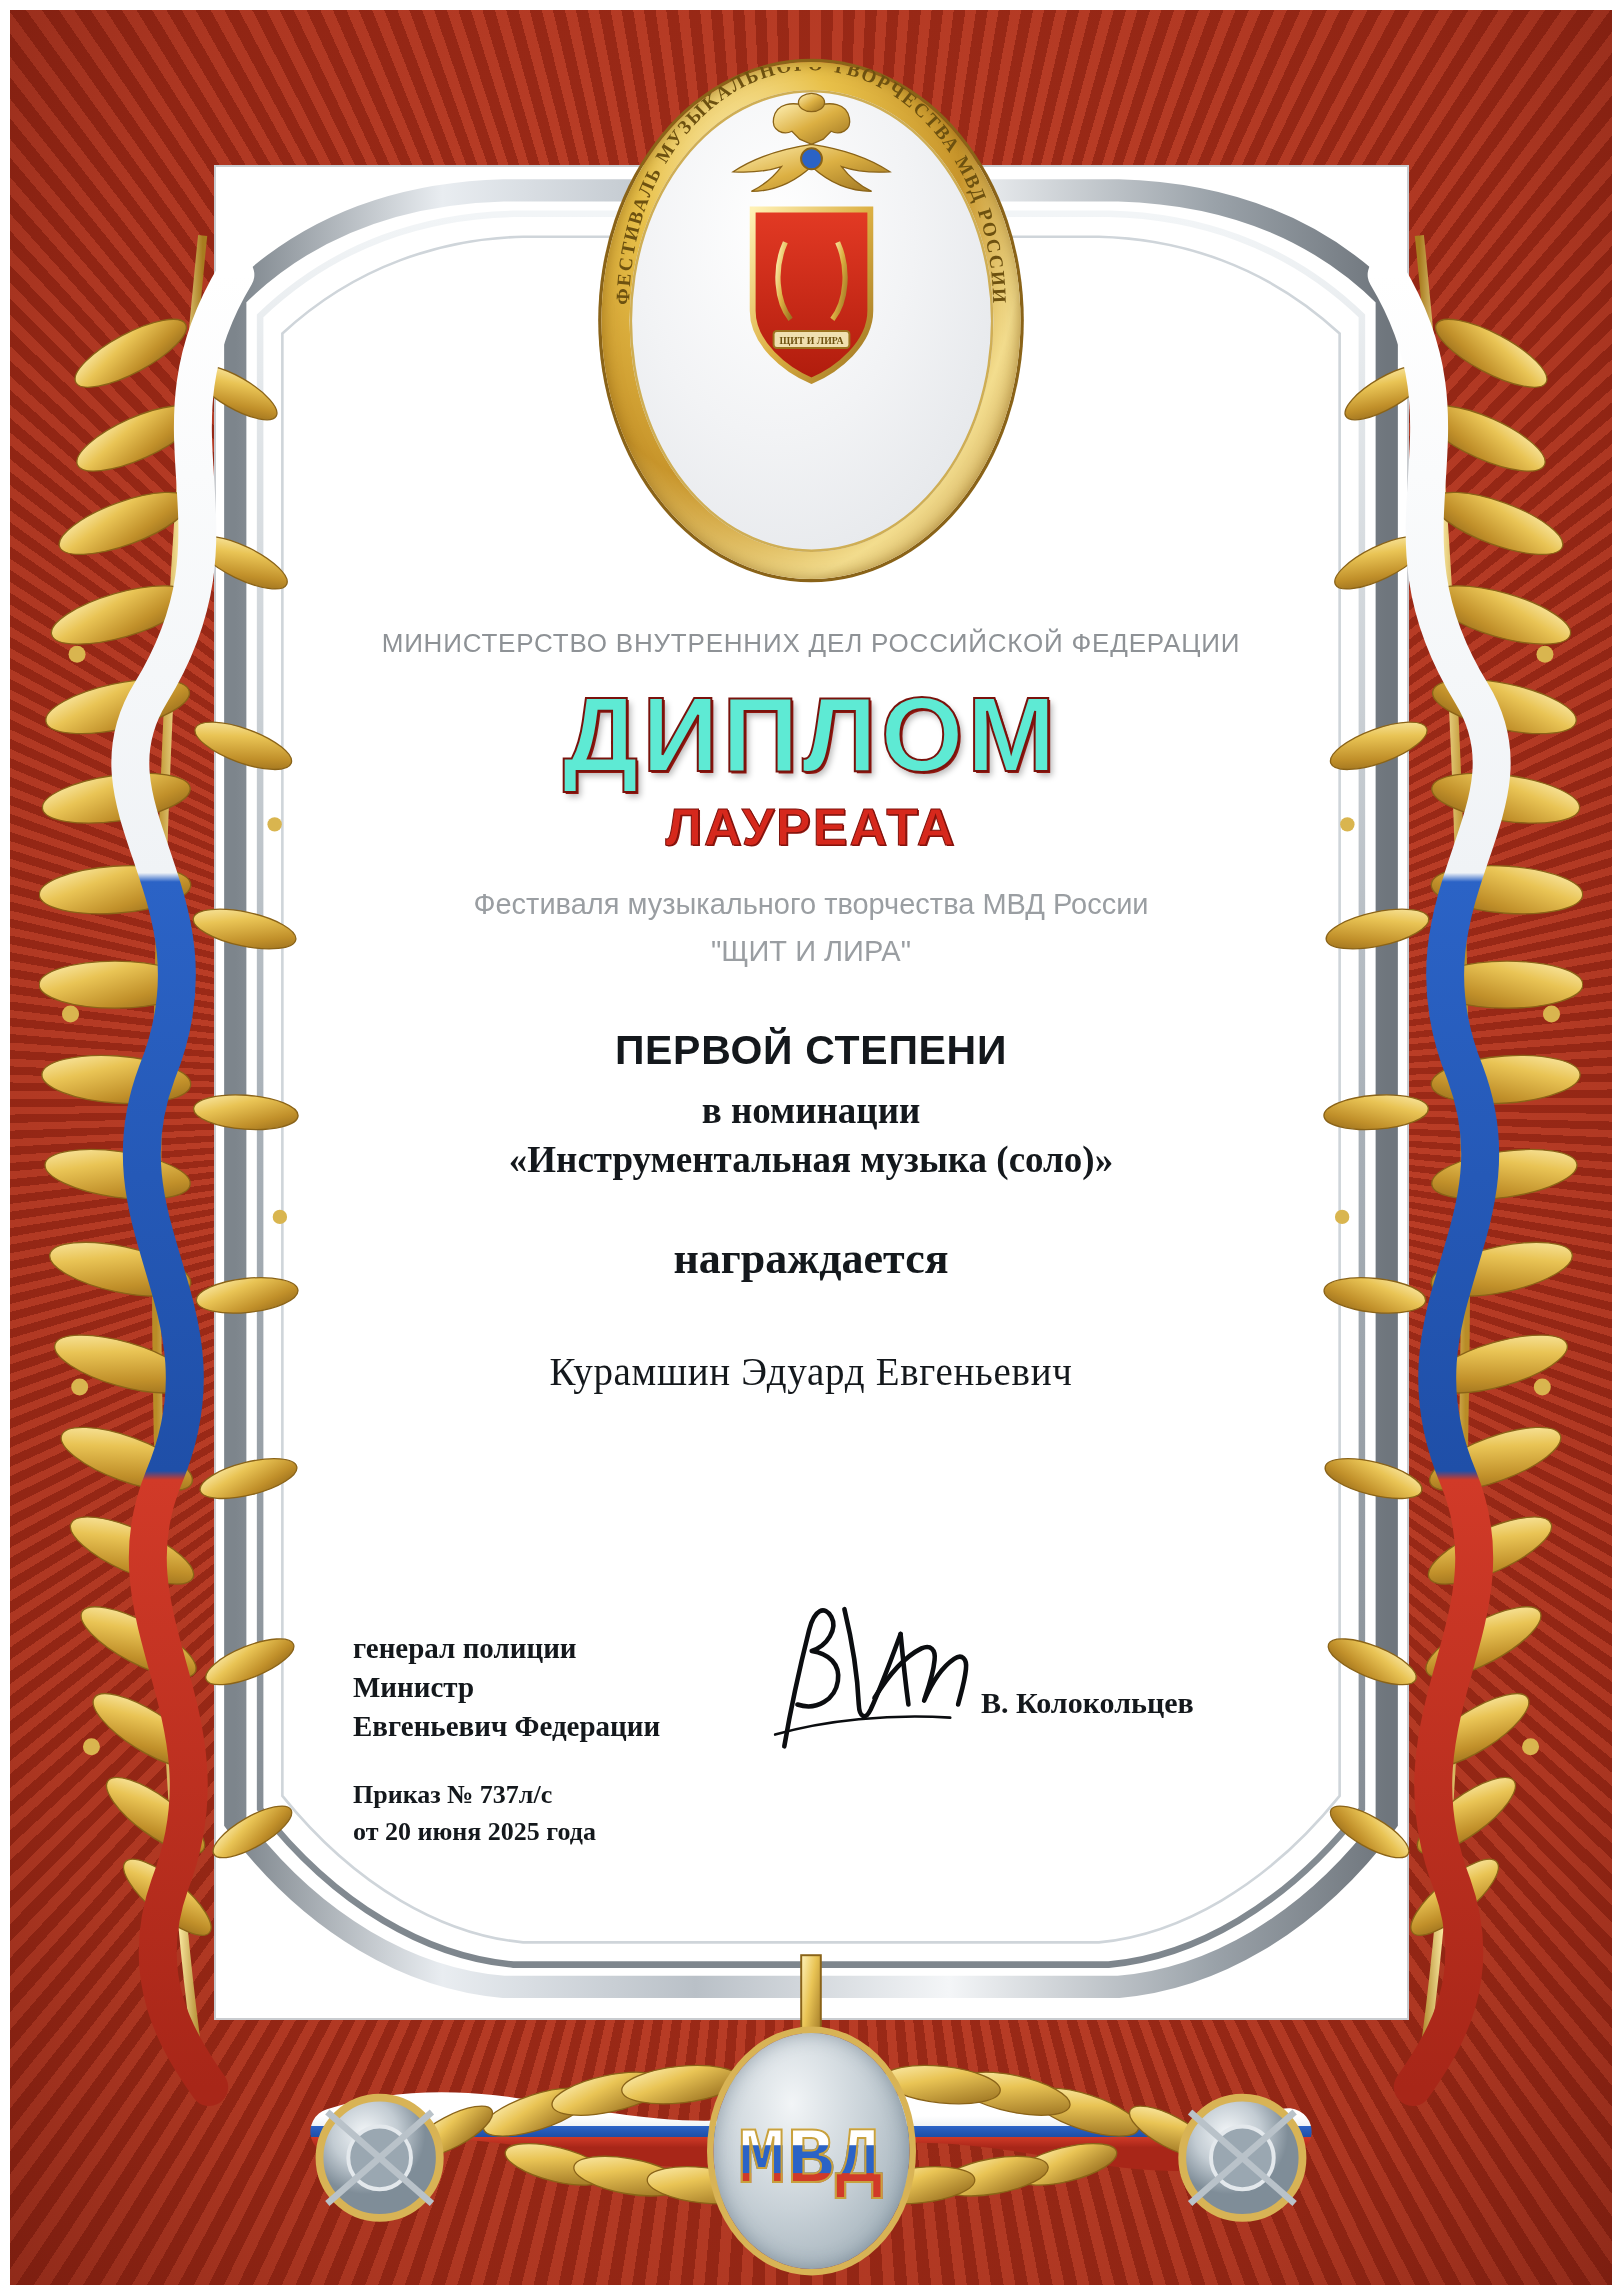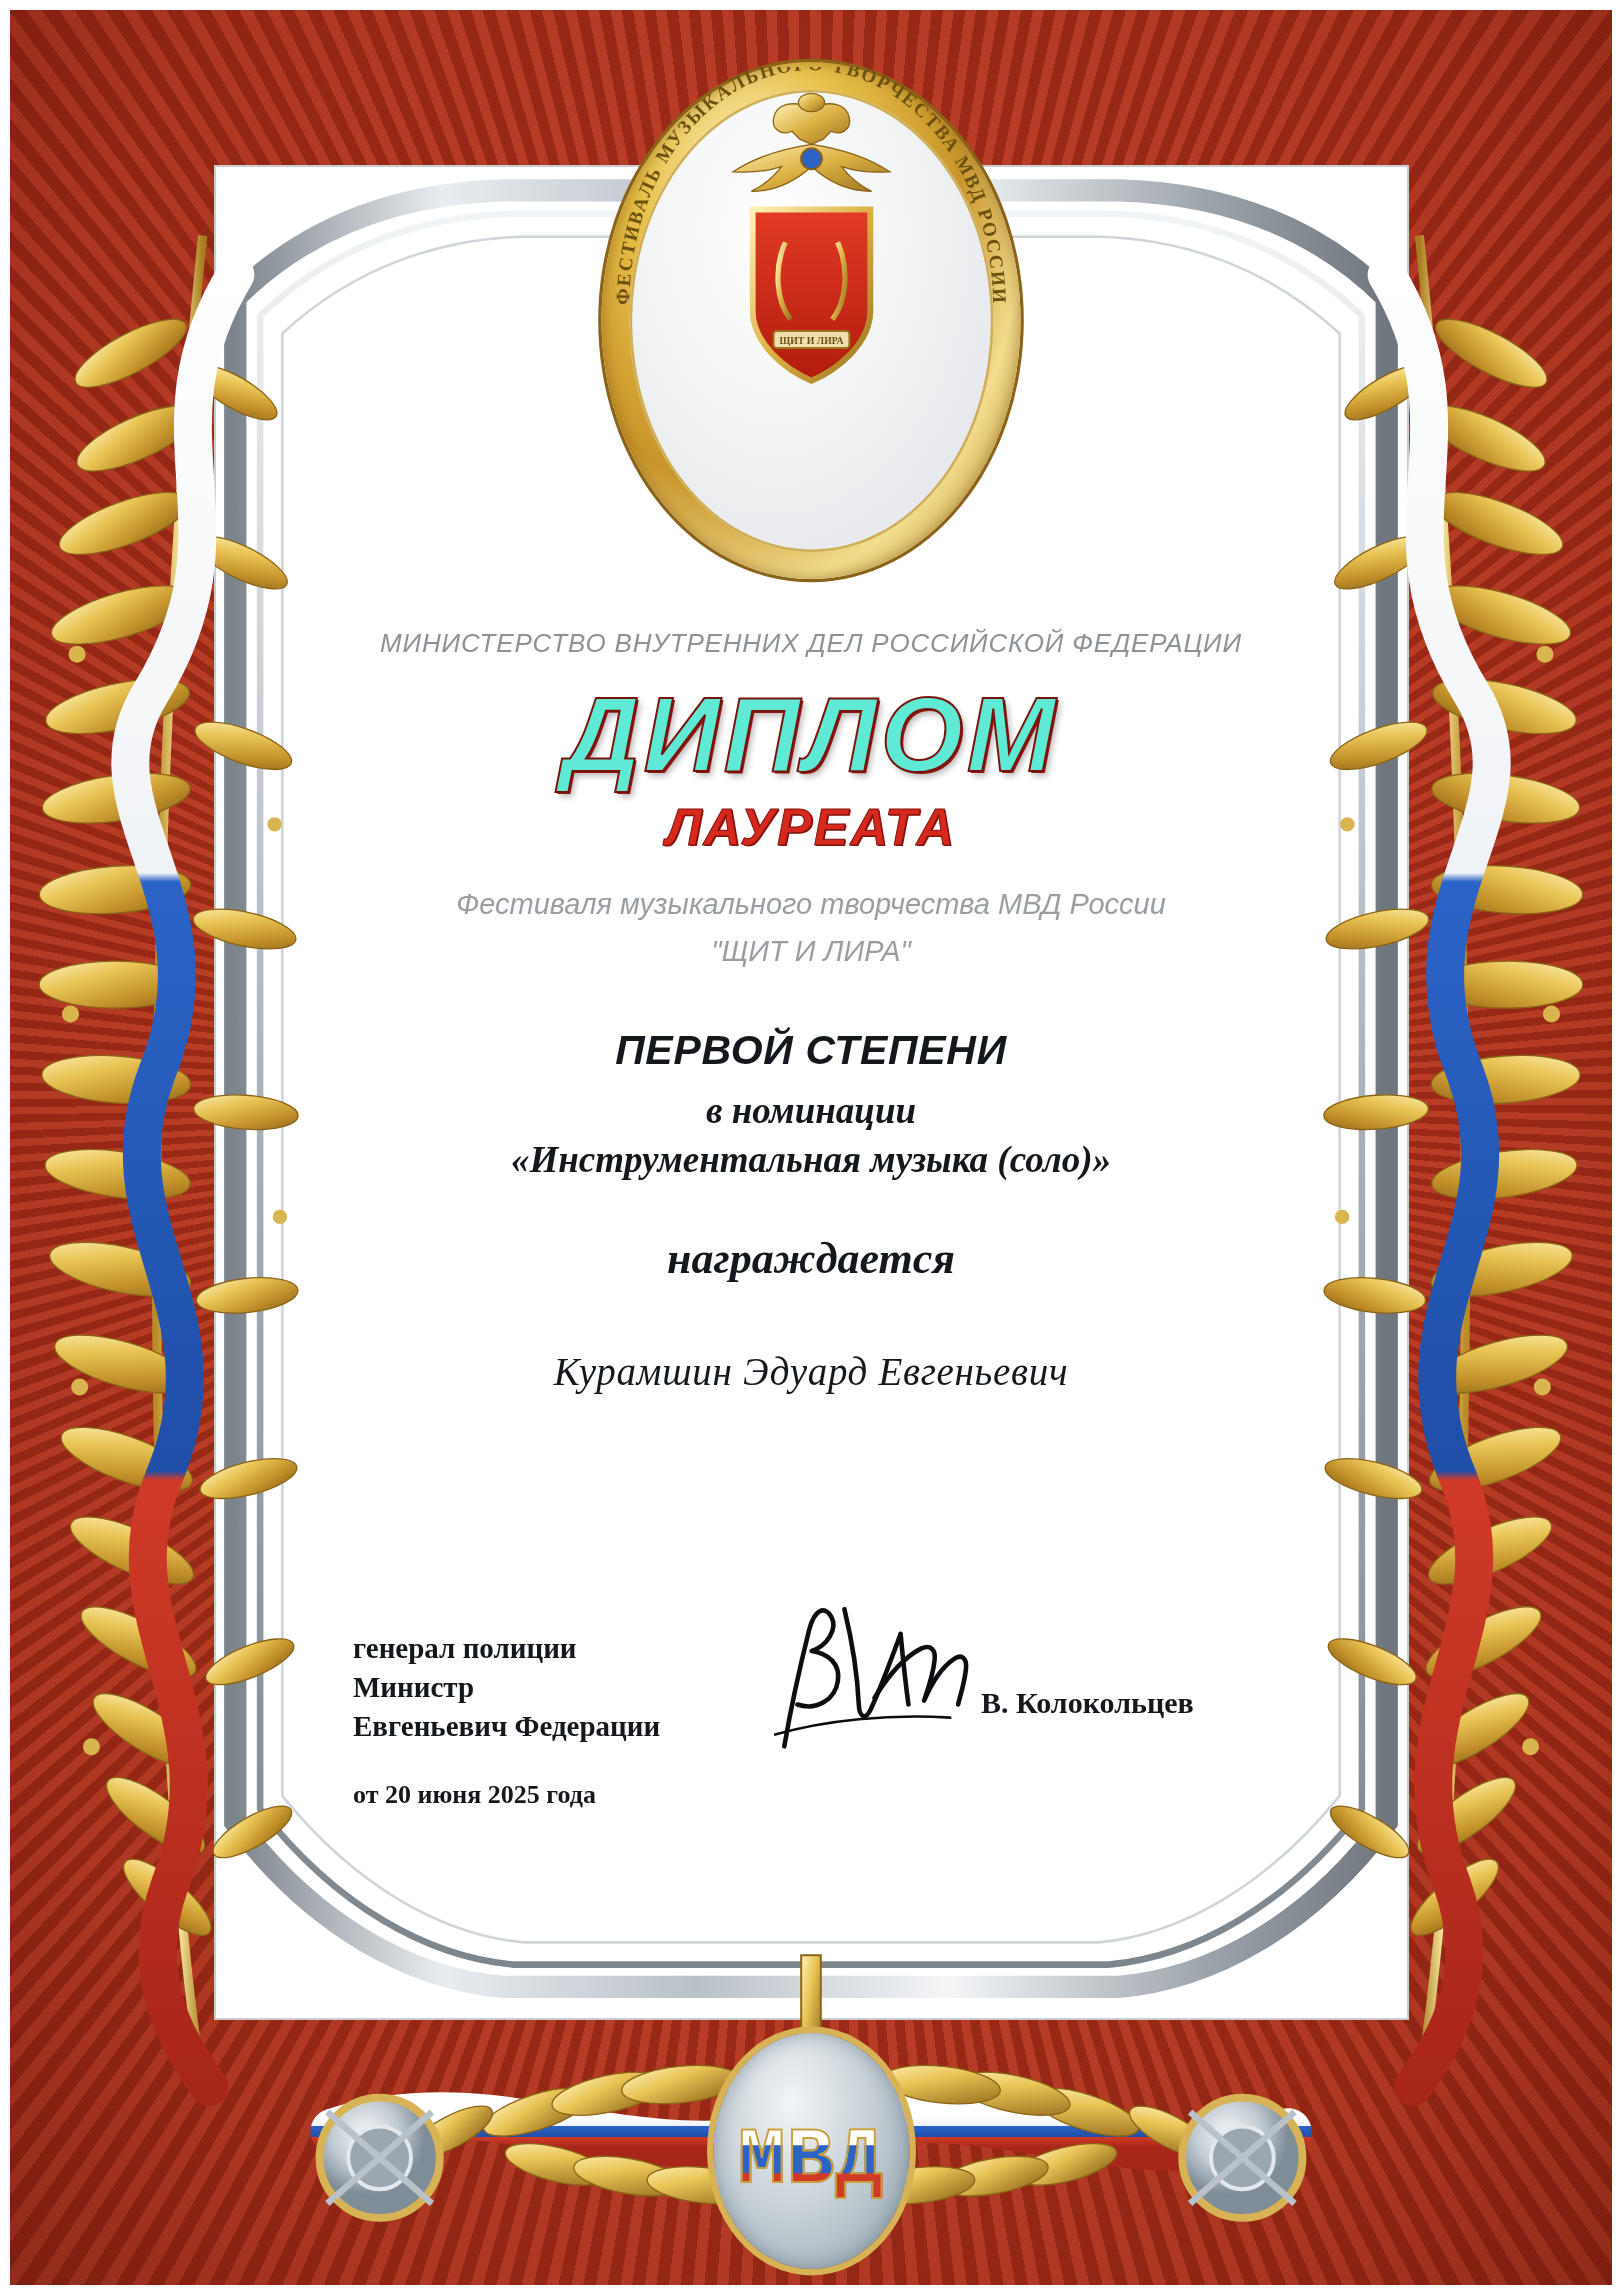--- a/index.html
+++ b/index.html
@@ -109,21 +109,20 @@
   }
 
   
   .content {
     position: absolute;
     left: 50%;
     transform: translateX(-50%);
     top: 628px;
     width: 1021px;
     text-align: center;
-    font-style: italic;
   }
   .ministry {
     font-family: "Liberation Sans", sans-serif;
     font-size: 26px;
     letter-spacing: 0.8px;
     color: #8e9296;
     font-weight: 400;
     margin-bottom: 22px;
   }
   .diplom {
@@ -540,20 +539,21 @@
           <path d="M236,78 C 240,120 244,156 248,186"></path>
           <path d="M196,176 C 218,140 244,112 268,100 C 282,94 290,102 288,118
                    C 286,140 278,162 272,180 C 284,152 300,128 318,116 C 330,108 338,116 336,132
                    C 334,152 328,170 324,186"></path>
           <path d="M44,232 C 120,210 220,200 312,206" stroke-width="4"></path>
         </g>
       </svg>
       <div class="sign-name">В. Колокольцев</div>
     </div>
     <div class="order">
+      <div>Приказ № 737л/с</div>
       <div>от 20 июня 2025 года</div>
     </div>
   </div>
 
   <svg style="position:absolute;left:50%;bottom:13px;transform:translateX(-50%);width:1112px;height:366px;" viewBox="0 0 1700 560">
     <defs>
       <linearGradient id="goldLeaf2" x1="0" y1="0" x2="1" y2="1">
         <stop offset="0%" stop-color="#fff3bd"></stop>
         <stop offset="40%" stop-color="#e9c455"></stop>
         <stop offset="100%" stop-color="#8e6418"></stop>

